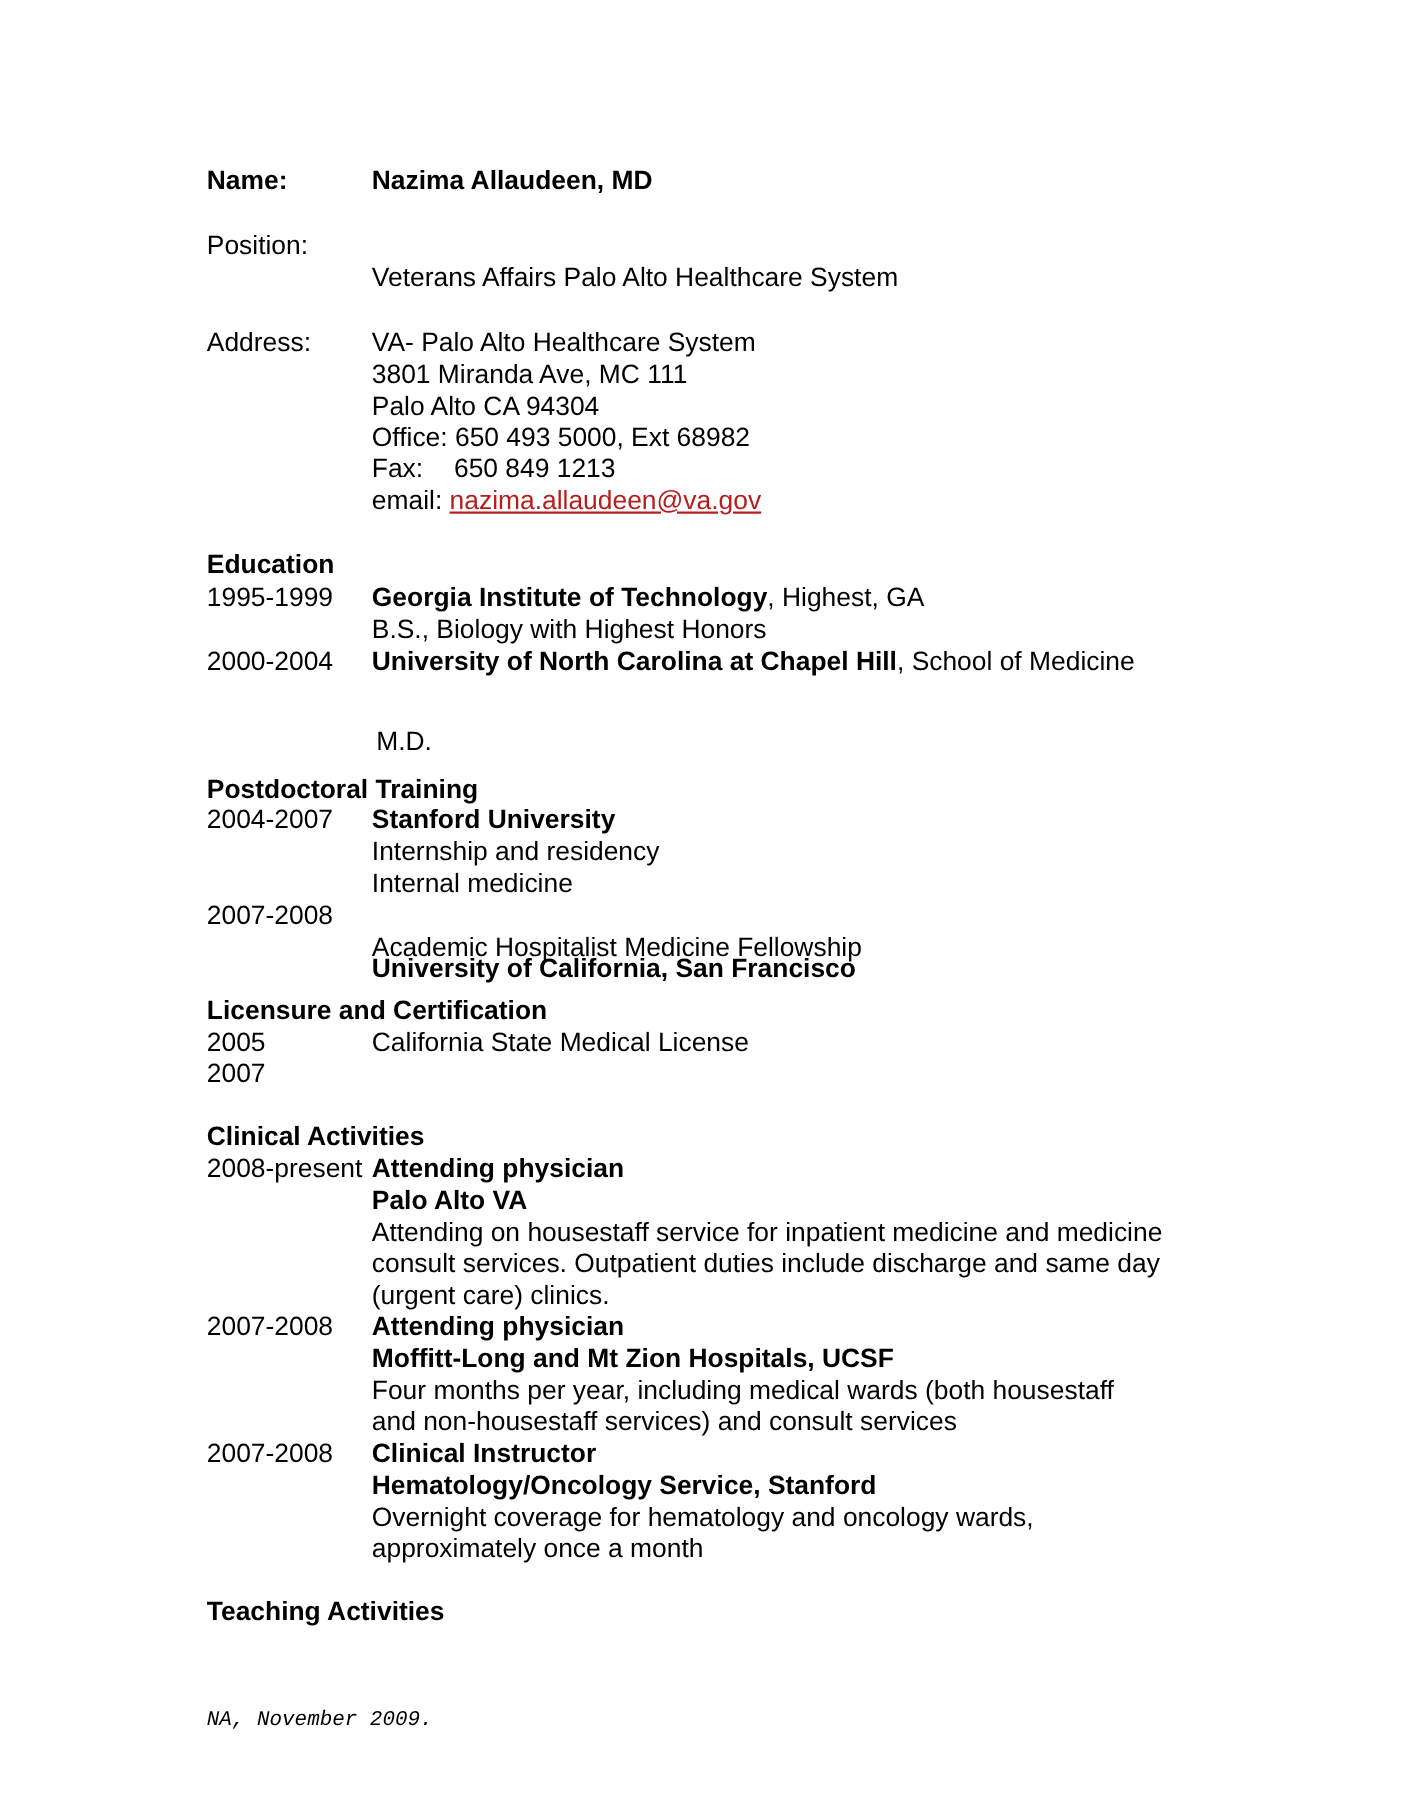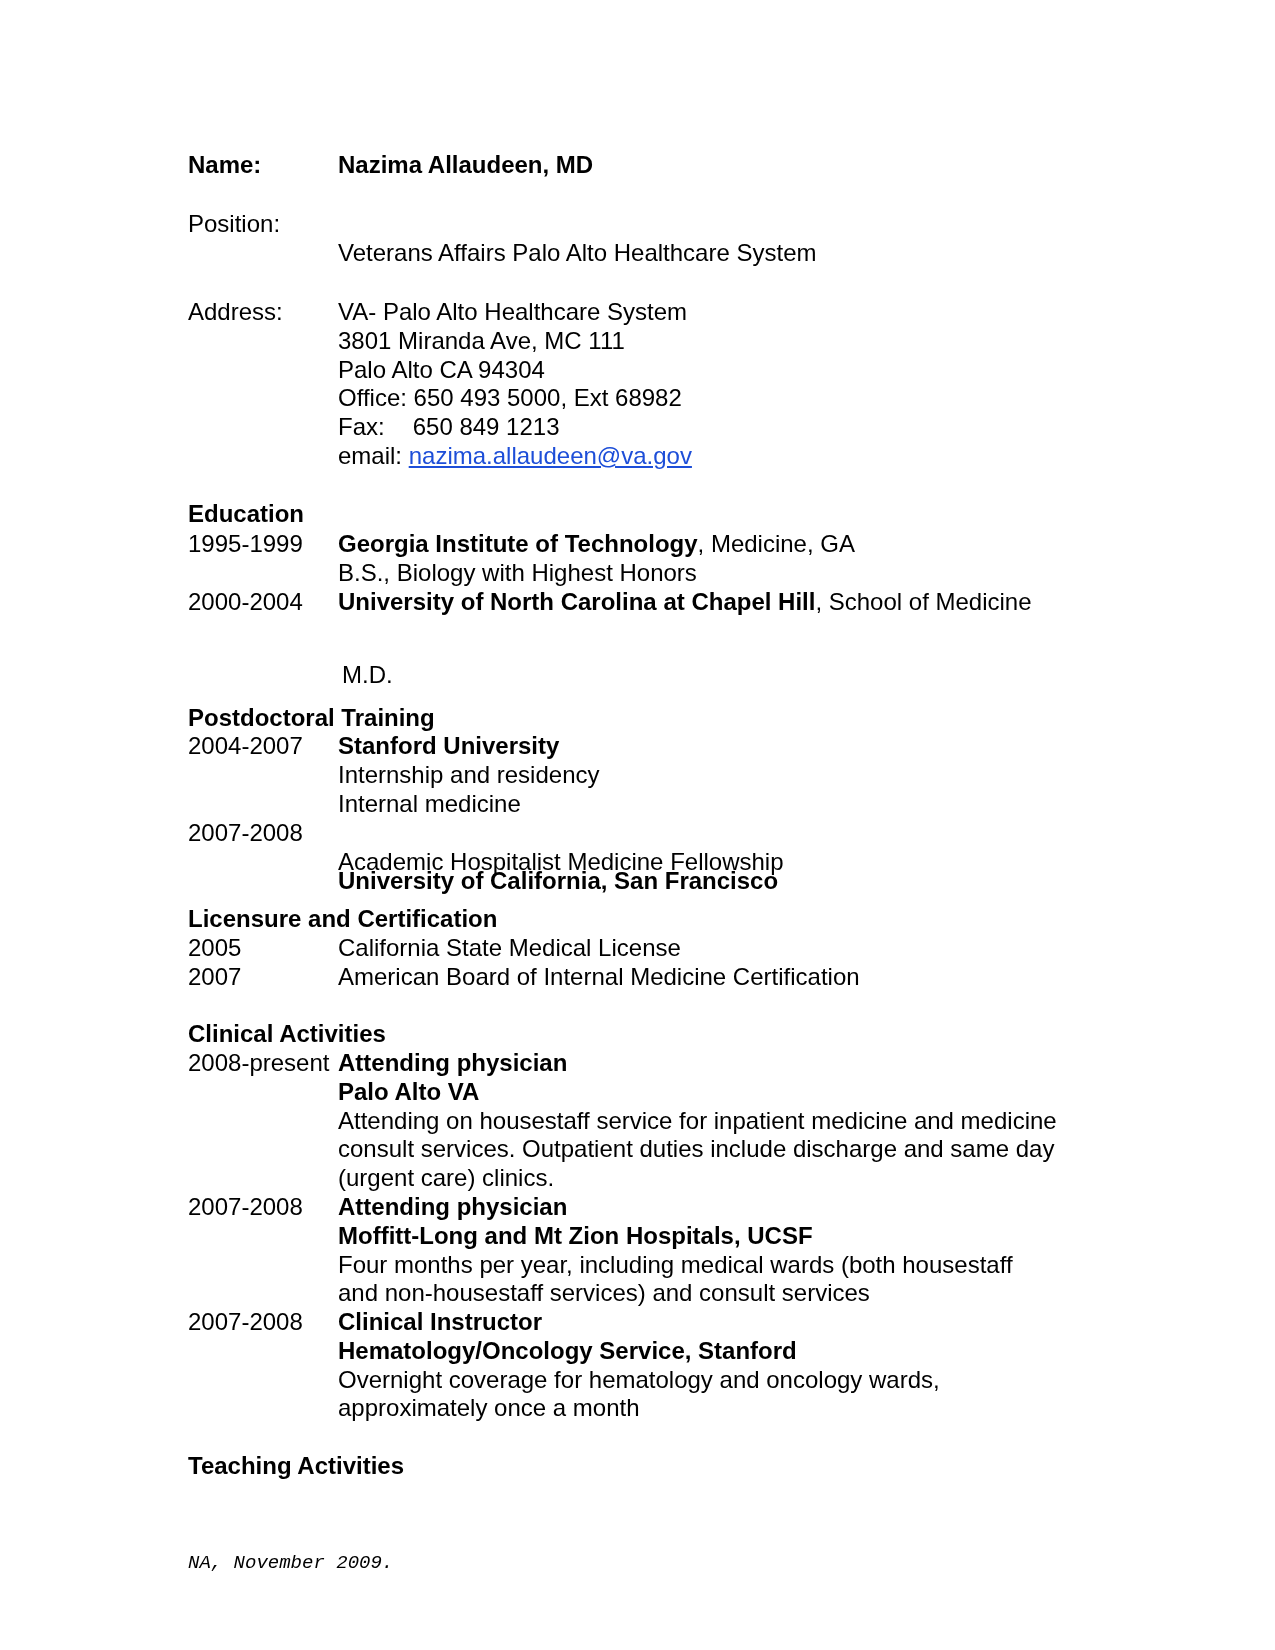--- a/index.html
+++ b/index.html
@@ -10,21 +10,21 @@
     font-family: "Liberation Sans", sans-serif;
     font-size: 24px;
     line-height: 29px;
     white-space: nowrap;
     color: #000;
   }
   .lbl { left: 188px; }
   .val { left: 338px; }
   .val-md { left: 342px; margin-top: 44px; }
   .b { font-weight: bold; }
-  a.link { color: #1d4ed8; text-decoration: underline; }
+  a.link { color: #b91c1c; text-decoration: underline; }
   .footer {
     position: absolute;
     left: 188px;
     top: 1552px;
     font-family: Liberation Mono, monospace;
     font-style: italic;
     font-size: 19px;
     line-height: 22px;
     white-space: nowrap;
   }
@@ -50,21 +50,21 @@
     <span>Fax:</span><span class="fax-gap"></span><span>650 849 1213</span>
   </div>
   <div class="line val" style="top:441px">
     <span>email:</span>
     <a class="link">nazima.allaudeen@va.gov</a>
   </div>
 
   <div class="line lbl b" style="top:499px">Education</div>
   <div class="line lbl" style="top:529px">1995-1999</div>
   <div class="line val" style="top:529px">
-    <span class="b">Georgia Institute of Technology</span><span>, Medicine, GA</span>
+    <span class="b">Georgia Institute of Technology</span><span>, Highest, GA</span>
   </div>
   <div class="line val" style="top:558px">B.S., Biology with Highest Honors</div>
   <div class="line lbl" style="top:587px">2000-2004</div>
   <div class="line val" style="top:587px">
     <span class="b">University of North Carolina at Chapel Hill</span><span>, School of Medicine</span>
   </div>
   <div class="line val-md" style="top:616px">M.D.</div>
 
   <div class="line lbl b" style="top:703px">Postdoctoral Training</div>
   <div class="line lbl" style="top:731px">2004-2007</div>
@@ -72,21 +72,20 @@
   <div class="line val" style="top:760px">Internship and residency</div>
   <div class="line val" style="top:789px">Internal medicine</div>
   <div class="line lbl" style="top:818px">2007-2008</div>
   <div class="line val b" style="top:866px">University of California, San Francisco</div>
   <div class="line val" style="top:847px">Academic Hospitalist Medicine Fellowship</div>
 
   <div class="line lbl b" style="top:904px">Licensure and Certification</div>
   <div class="line lbl" style="top:933px">2005</div>
   <div class="line val" style="top:933px">California State Medical License</div>
   <div class="line lbl" style="top:962px">2007</div>
-  <div class="line val" style="top:962px">American Board of Internal Medicine Certification</div>
 
   <div class="line lbl b" style="top:1019px">Clinical Activities</div>
 
   <div class="line lbl" style="top:1048px">2008-present</div>
   <div class="line val b" style="top:1048px">Attending physician</div>
   <div class="line val b" style="top:1077px">Palo Alto VA</div>
   <div class="line val" style="top:1106px">Attending on housestaff service for inpatient medicine and medicine</div>
   <div class="line val" style="top:1134px">consult services. Outpatient duties include discharge and same day</div>
   <div class="line val" style="top:1163px">(urgent care) clinics.</div>
 

